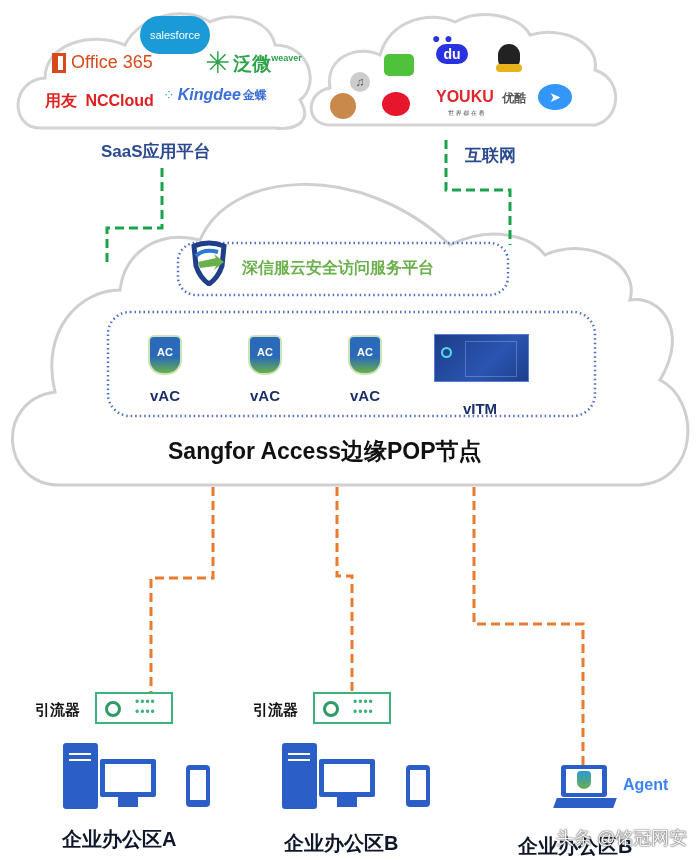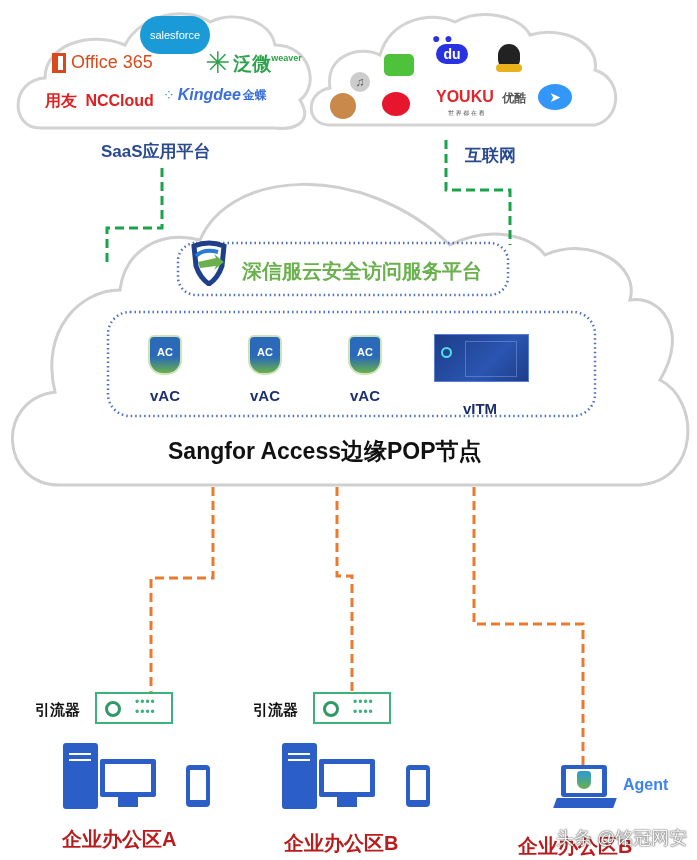--- a/index.html
+++ b/index.html
@@ -4,21 +4,21 @@
   <style>
     html, body { margin: 0; padding: 0; background: #ffffff; }
     body { width: 697px; height: 860px; position: relative; overflow: hidden;
            font-family: "Liberation Sans", "DejaVu Sans", sans-serif; }
     .abs { position: absolute; }
     svg.layer { position: absolute; left: 0; top: 0; }
     .label-blue { color: #2a4a8f; font-weight: bold; font-size: 17px; }
     .logo-text { font-weight: bold; white-space: nowrap; }
     .node-label { position: absolute; font-weight: bold; font-size: 15px; color: #1b2f6b;
                   width: 80px; text-align: center; }
-    .office-label { position: absolute; font-weight: bold; font-size: 20px; color: #b91c1c; white-space: nowrap; }
+    .office-label { position: absolute; font-weight: bold; font-size: 20px; color: #0f172a; white-space: nowrap; }
     .router-label { position: absolute; font-weight: bold; font-size: 15px; color: #111; }
     .watermark { position: absolute; font-size: 18px; color: rgba(255,255,255,0.95);
                  text-shadow: 0 0 2px #555, 0 0 1px #333; white-space: nowrap; }
   </style>
 </head>
 <body>
 
 <svg class="layer" width="697" height="860">
 
   <path d="M40,128 C10,128 10,80 45,78 C45,45 90,30 125,45 C140,15 185,5 210,22 C235,10 270,20 275,45 C310,45 320,85 300,100 C315,125 290,130 275,128 Z" fill="#fff" stroke="#d3d3d3" stroke-width="3"></path>
@@ -83,21 +83,21 @@
 <div class="abs" style="left:538px;top:84px;width:34px;height:26px;border-radius:50%;background:#3296fa;color:#fff;text-align:center;line-height:26px;font-size:14px;">➤</div>
 <div class="abs label-blue" style="left:465px;top:144px;">互联网</div>
 
 <div class="abs" style="left:190px;top:240px;width:38px;height:46px;">
   <svg width="38" height="46" viewBox="0 0 38 46">
     <path d="M4,6 Q19,0 34,6 L32,26 Q28,38 19,44 Q10,38 6,26 Z" fill="#fff" stroke="#1f3f8a" stroke-width="5"></path>
     <path d="M8,22 L26,18 L24,14 L34,22 L24,30 L26,26 L10,28 Z" fill="#6ab04c"></path>
     <path d="M6,16 Q14,8 28,12" fill="none" stroke="#2a7bd4" stroke-width="4"></path>
   </svg>
 </div>
-<div class="abs" style="left:242px;top:258px;color:#6ab04c;font-weight:bold;font-size:20px;white-space:nowrap;">深信服云安全访问服务平台</div>
+<div class="abs" style="left:242px;top:258px;color:#6ab04c;font-weight:bold;font-size:16px;white-space:nowrap;">深信服云安全访问服务平台</div>
 
 <div class="abs" style="left:140px;top:335px;width:50px;">
   <div style="width:30px;height:36px;margin:0 auto;background:linear-gradient(#2a6ab8 55%,#6ab04c);border:2px solid #cfe3b8;border-radius:6px 6px 15px 15px;color:#fff;font-weight:bold;font-size:11px;text-align:center;line-height:30px;">
     <span>AC</span>
   </div>
 </div>
 <div class="node-label" style="left:125px;top:387px;">vAC</div>
 
 <div class="abs" style="left:240px;top:335px;width:50px;">
   <div style="width:30px;height:36px;margin:0 auto;background:linear-gradient(#2a6ab8 55%,#6ab04c);border:2px solid #cfe3b8;border-radius:6px 6px 15px 15px;color:#fff;font-weight:bold;font-size:11px;text-align:center;line-height:30px;">

